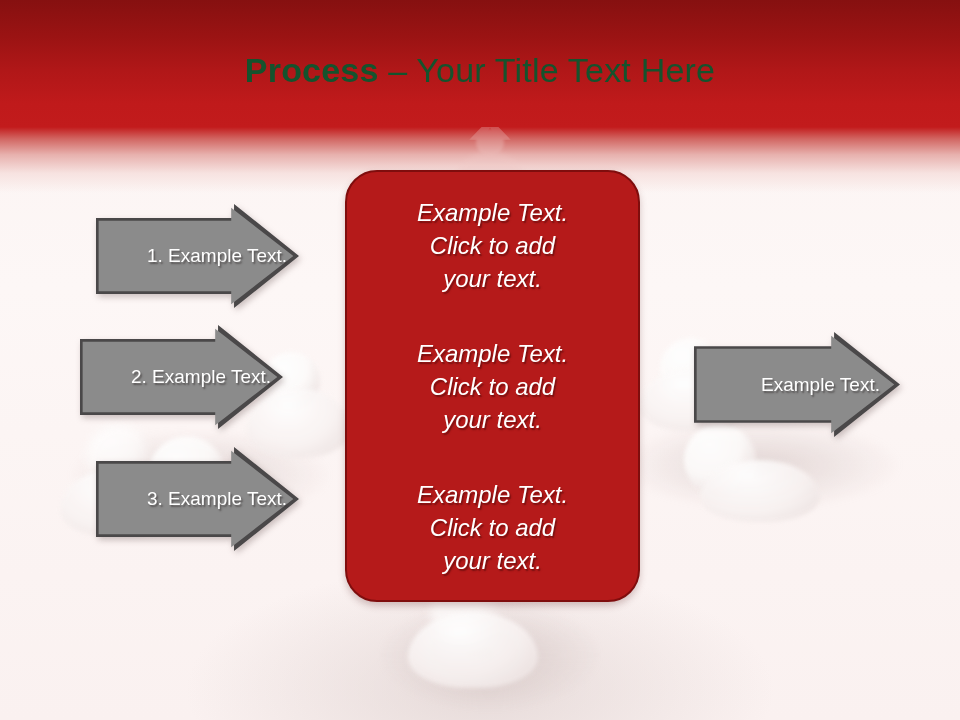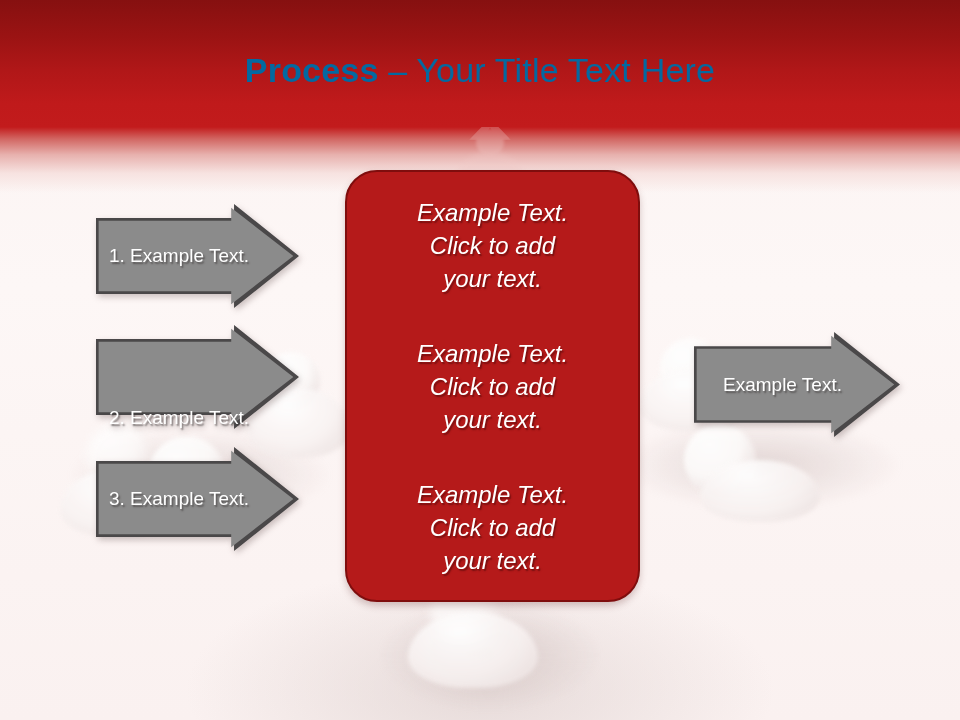--- a/index.html
+++ b/index.html
@@ -89,21 +89,21 @@
     background: #f0c9c7;
     clip-path: polygon(0% 100%, 46% 0%, 54% 0%, 100% 100%, 70% 100%, 50% 38%, 30% 100%);
     filter: blur(1.4px);
   }
 
   .title {
     position: absolute;
     left: 0; top: 50px;
     width: 960px;
     text-align: center;
-    color: #0369a1;
+    color: #14532d;
     font-size: 34px;
     line-height: 40px;
     letter-spacing: 0.2px;
     white-space: pre;
     z-index: 6;
   }
   .title .b { font-weight: bold; }
   .title .n { font-weight: normal; }
 
   
@@ -136,20 +136,21 @@
   .cb-gap { height: 42px; }
 
   
   .arrow {
     position: absolute;
     z-index: 9;
     display: flex;
     align-items: center;
     box-sizing: border-box;
     filter: drop-shadow(2px 3px 3px rgba(120,100,100,0.38));
+    padding-left: 38px;
   }
   .arrow .shape {
     position: absolute;
     inset: 0;
     background: #4a4849;
     clip-path: polygon(0% 13.5%, 68% 13.5%, 68% 0%, 100% 50%, 68% 100%, 68% 86.5%, 0% 86.5%);
   }
   .arrow .shape-inner {
     position: absolute;
     inset: 0;
@@ -161,21 +162,21 @@
     z-index: 2;
     color: #ffffff;
     font-size: 19px;
     line-height: 22px;
     text-shadow: 1.5px 1.5px 1.8px rgba(60,55,55,0.65);
     white-space: pre;
   }
 
   
   .arrow-l1 { left: 96px; top: 204px; width: 203px; height: 104px; }
-  .arrow-l2 { left: 96px; top: 325px; width: 203px; height: 104px; align-items: flex-end; }
+  .arrow-l2 { left: 80px; top: 325px; width: 203px; height: 104px; }
   .arrow-l3 { left: 96px; top: 447px; width: 203px; height: 104px; align-items: center; }
   .arrow-l1 .alabel, .arrow-l2 .alabel, .arrow-l3 .alabel { padding-left: 13px; }
 
   
   .arrow-r1 { left: 694px; top: 332px; width: 206px; height: 105px; }
   .arrow-r1 .alabel { padding-left: 29px; }
 </style>
 </head>
 <body>
 

